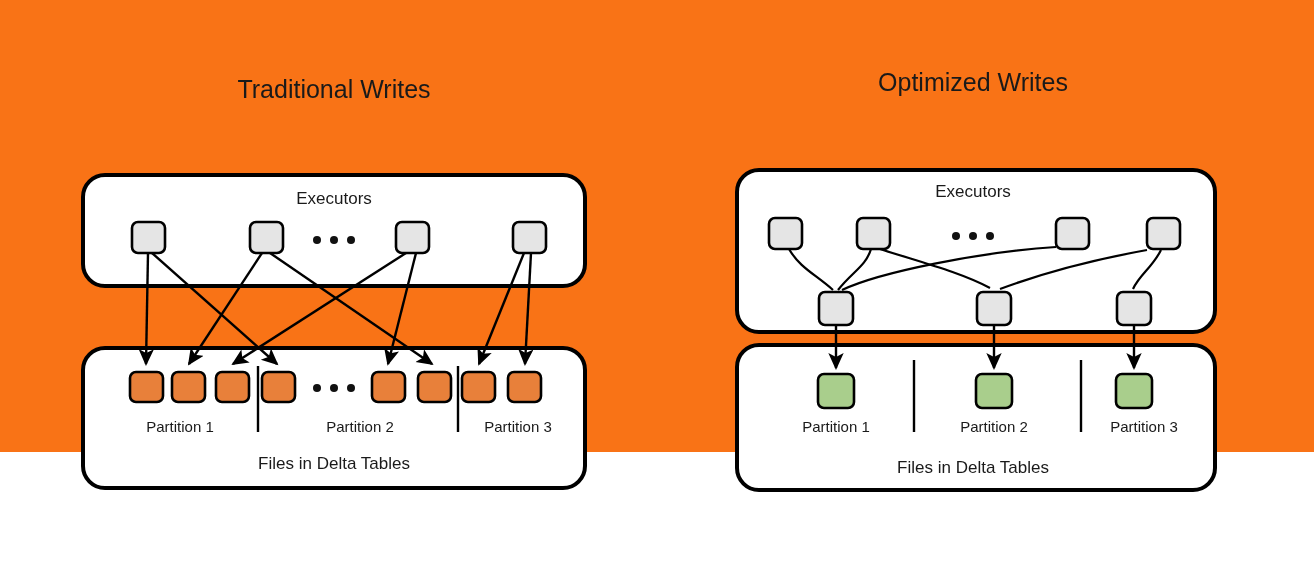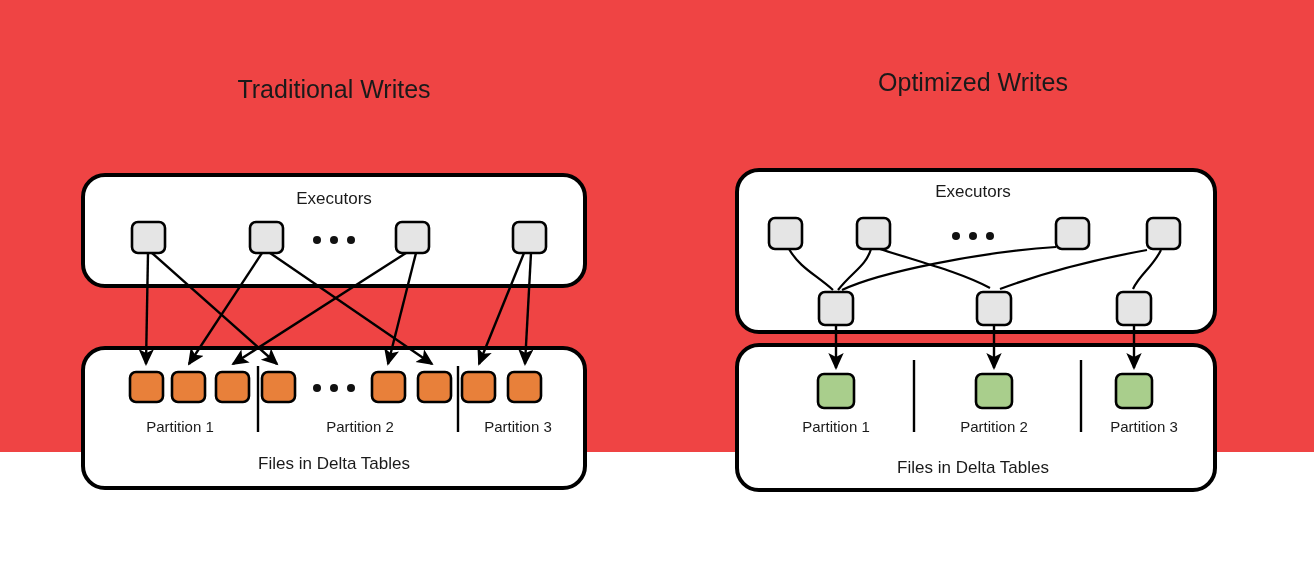--- a/index.html
+++ b/index.html
@@ -10,21 +10,21 @@
   body {
     width: 1314px;
     height: 564px;
     font-family: "Liberation Sans", sans-serif;
     overflow: hidden;
   }
   #stage {
     position: relative;
     width: 1314px;
     height: 452px;
-    background: #ef4444;
+    background: #f97316;
     text-decoration: underline;
   }
   svg#diagram {
     display: block;
     width: 1314px;
     height: 564px;
   }
   .panel-title {
     font-family: "Liberation Sans", sans-serif;
     font-size: 25px;

